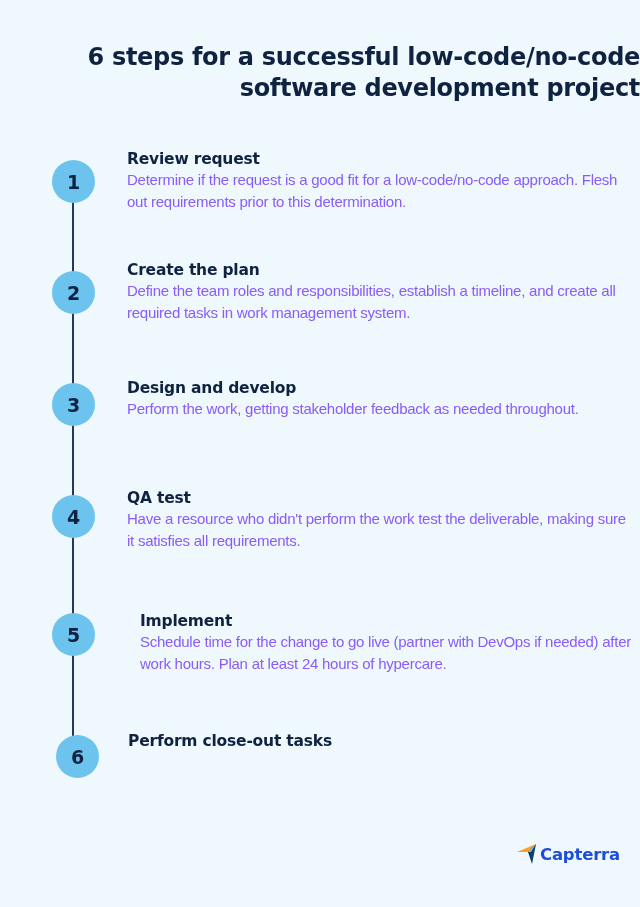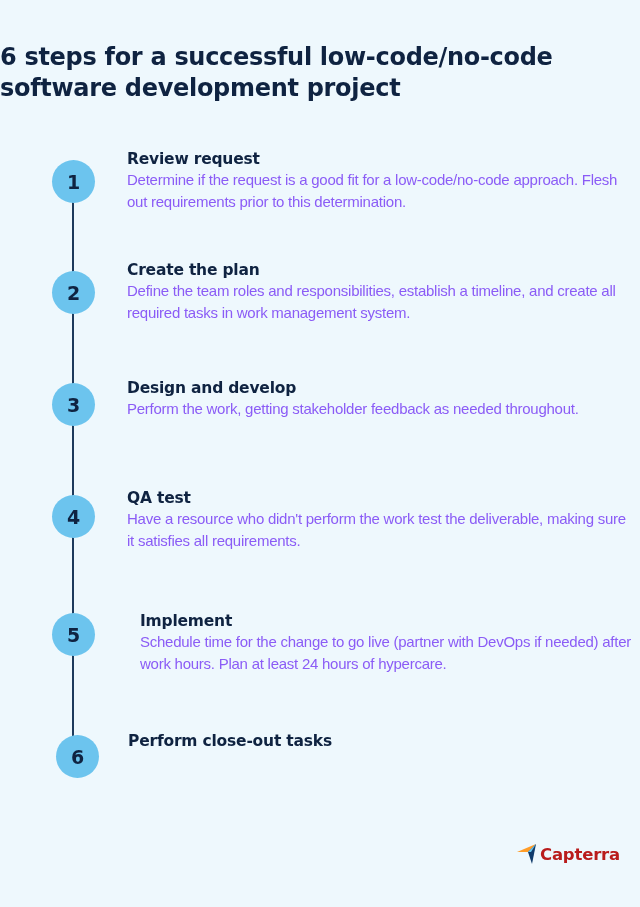--- a/index.html
+++ b/index.html
@@ -13,21 +13,21 @@
       position: relative;
       overflow: hidden;
       font-family: "DejaVu Sans", sans-serif;
       color: #0f2341;
     }
     .title {
       position: absolute;
       left: 0;
       top: 42px;
       width: 640px;
-      text-align: left;
+      text-align: right;
       font-family: "DejaVu Sans", sans-serif;
       font-weight: bold;
       font-size: 24px;
       line-height: 31px;
       letter-spacing: -0.3px;
       color: #0f2341;
     }
     .title span { display: block; }
     .timeline-line {
       position: absolute;
@@ -76,21 +76,21 @@
       left: 517px;
       top: 843px;
       display: flex;
       align-items: center;
       gap: 3px;
     }
     .logo-text {
       font-family: "DejaVu Sans", sans-serif;
       font-size: 16.5px;
       font-weight: 600;
-      color: #b91c1c;
+      color: #1d4ed8;
       letter-spacing: -0.2px;
     }
   </style>
 </head>
 <body>
 
 <h1 class="title" style="margin:0;">
   <span>6 steps for a successful low-code/no-code</span>
   <span>software development project</span>
 </h1>

